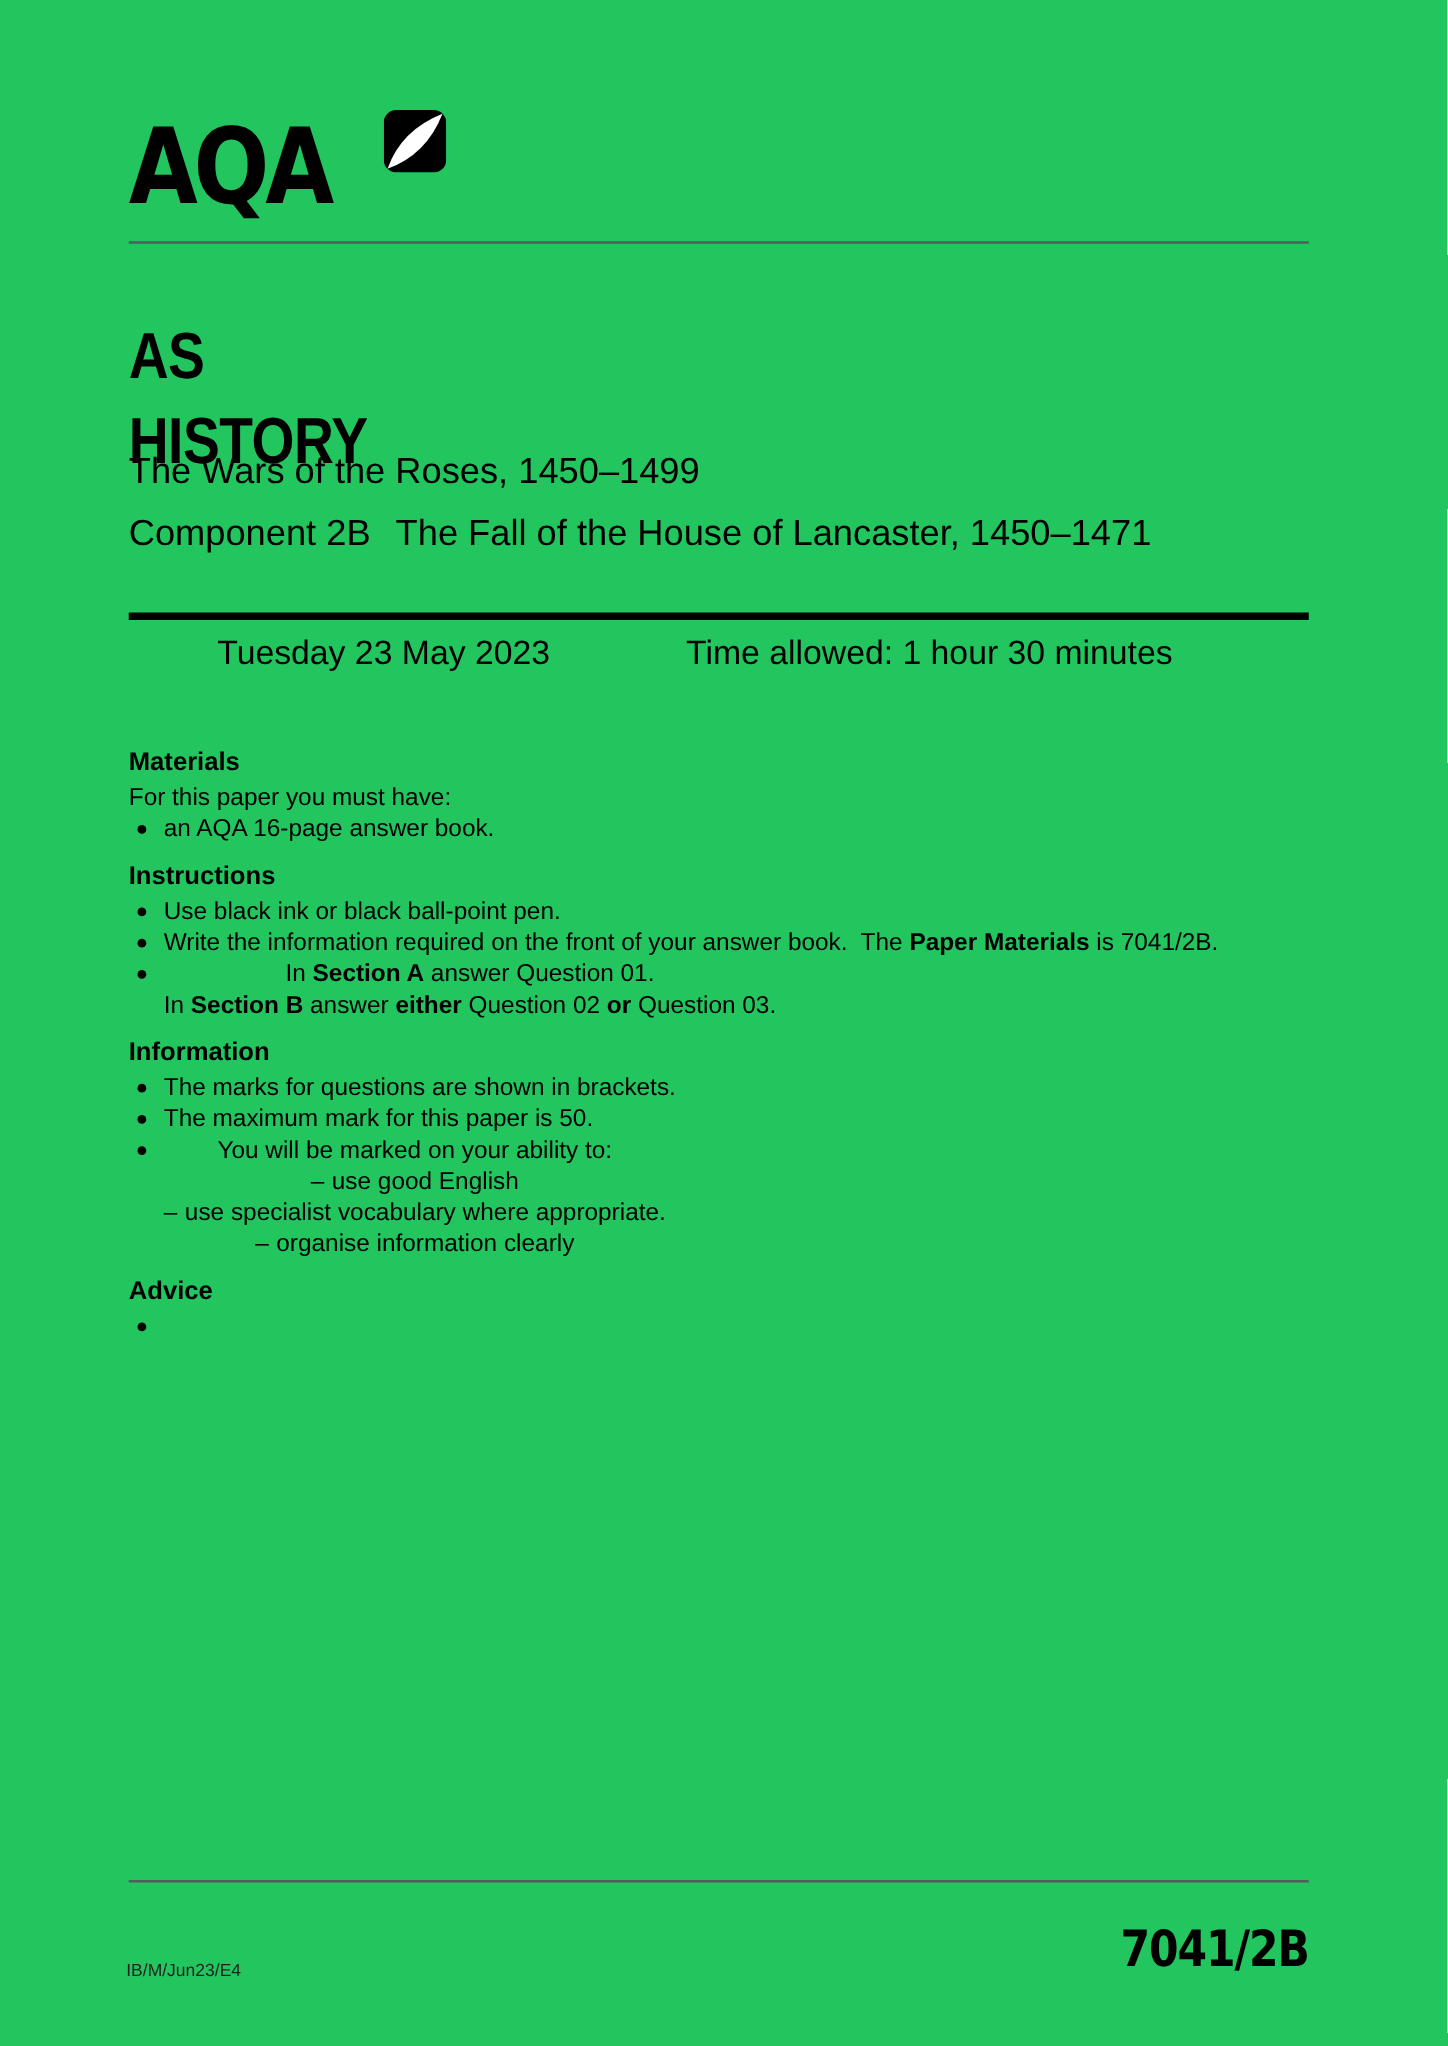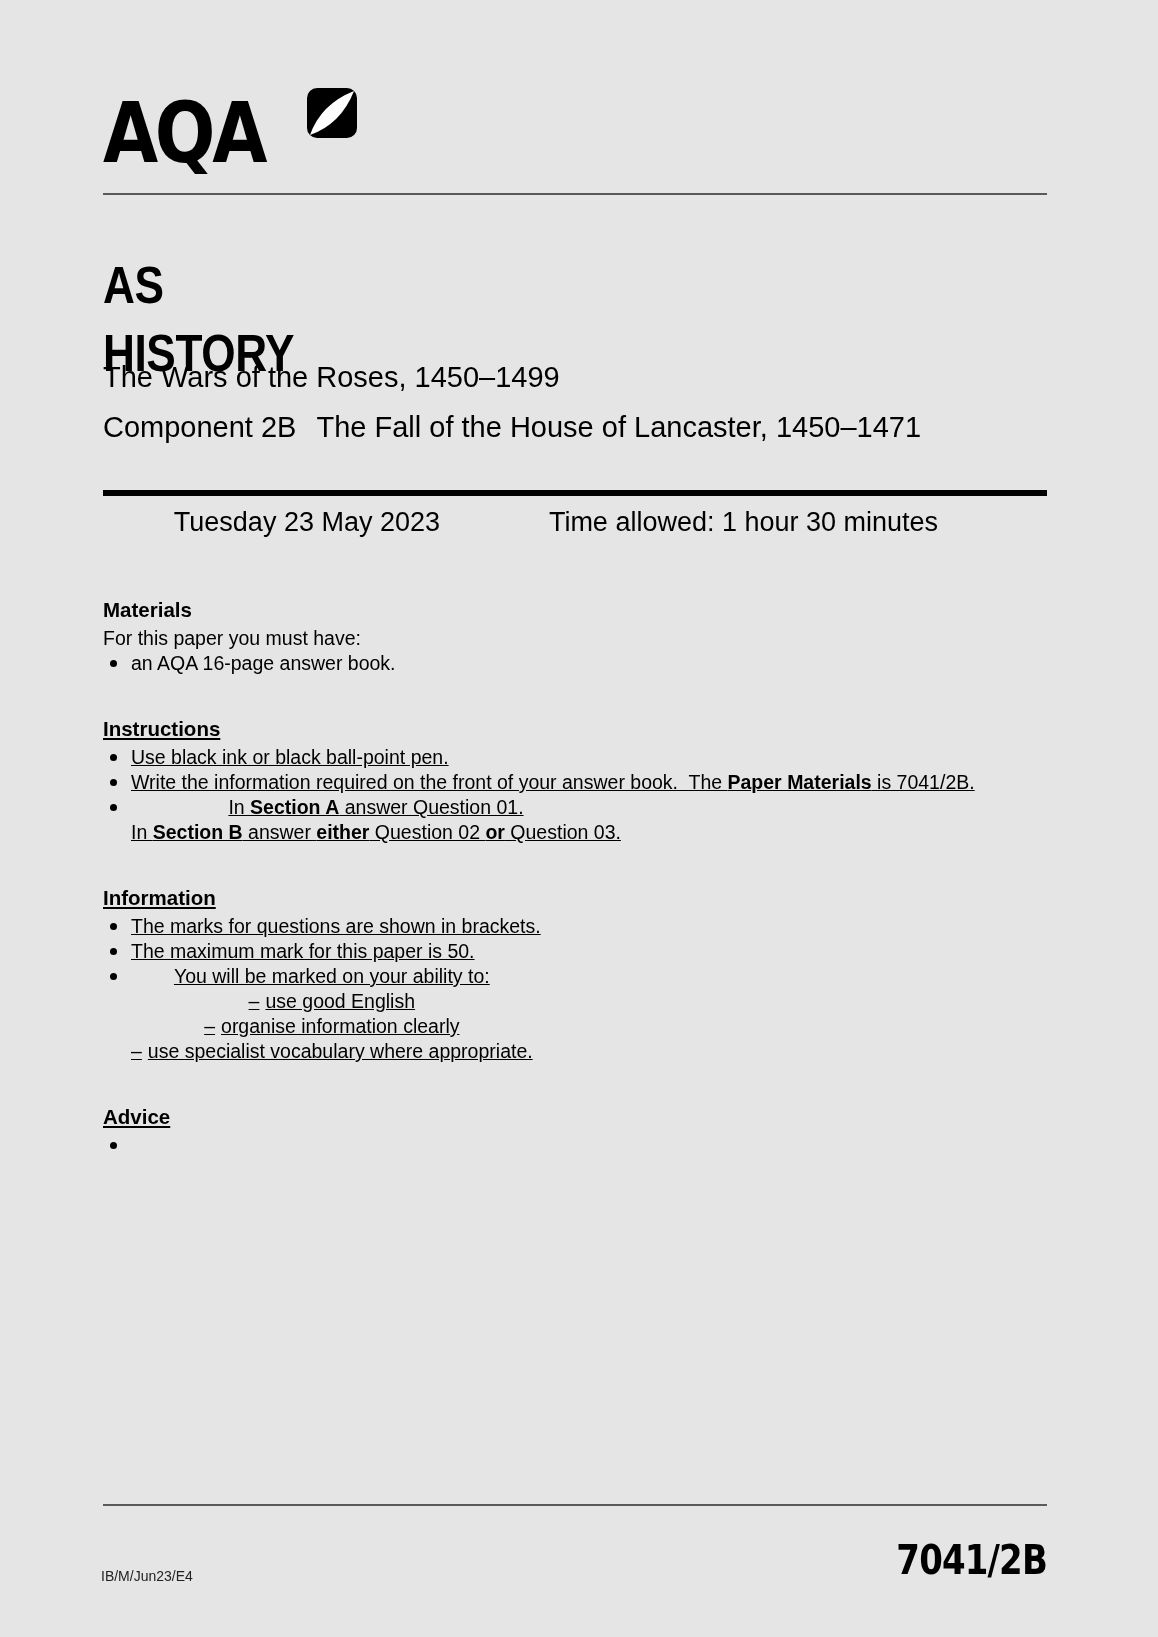--- a/index.html
+++ b/index.html
@@ -1,19 +1,19 @@
 <!DOCTYPE html>
 <html><head>
 <meta charset="utf-8">
 <style>
   html,body{margin:0;padding:0;background:#fff;}
   .page{
     position:relative;
     width:1158px;height:1637px;
-    background:#e5e5e5;
+    background:#22c55e;
     font-family:"Liberation Sans","DejaVu Sans",sans-serif;
     color:#000;
     overflow:hidden;
   }
   
   .logo{position:absolute;left:103px;top:88px;height:90px;}
   .logo-text{
     display:inline-block;
     font-family:"DejaVu Sans","Liberation Sans",sans-serif;
     font-weight:700;font-size:84px;line-height:90px;
@@ -43,21 +43,21 @@
     position:absolute;left:103px;top:500px;width:944px;height:45px;
     display:flex;align-items:flex-end;
     font-size:27px;line-height:45px;white-space:nowrap;
   }
   .session-date{flex:0 0 337px;text-align:right;}
   .session-tod{flex:0 0 197px;}
   .session-allowed{flex:1 1 auto;text-align:center;}
   
   .flow{position:absolute;left:103px;top:597px;width:944px;}
   .info-section{margin:0;}
-  .info-section + .info-section{margin-top:40px;text-decoration:underline;}
+  .info-section + .info-section{margin-top:12px;}
   .sec-head{font-size:20.5px;font-weight:700;line-height:25px;margin:0 0 4px 0;}
   .sec-intro{font-size:19.5px;line-height:25px;margin:0;}
   .sec-list{list-style:none;margin:0;padding:0;text-align:center;}
   .sec-list li{display:flex;font-size:19.5px;line-height:25px;}
   .li-marker{flex:0 0 28px;position:relative;}
   .li-marker .dot{
     position:absolute;left:7px;top:9px;width:7px;height:7px;
     border-radius:50%;background:#000;
   }
   .li-body{max-width:880px;}
@@ -176,22 +176,22 @@
               <div class="li-line"><span class="seg">The maximum mark for this paper is 50.</span></div>
             </div>
           </li>
           <li>
             <span class="li-marker">
               <span class="dot"></span>
             </span>
             <div class="li-body">
               <div class="li-line"><span class="seg">You will be marked on your ability to:</span></div>
               <div class="sub-line"><span class="dash">–</span><span class="seg">use good English</span></div>
+              <div class="sub-line"><span class="dash">–</span><span class="seg">use specialist vocabulary where appropriate.</span></div>
               <div class="sub-line"><span class="dash">–</span><span class="seg">organise information clearly</span></div>
-              <div class="sub-line"><span class="dash">–</span><span class="seg">use specialist vocabulary where appropriate.</span></div>
             </div>
           </li>
         </ul>
   </section>
 
   <section class="info-section">
     <h3 class="sec-head">Advice</h3>
 
     <ul class="sec-list">
           <li>

